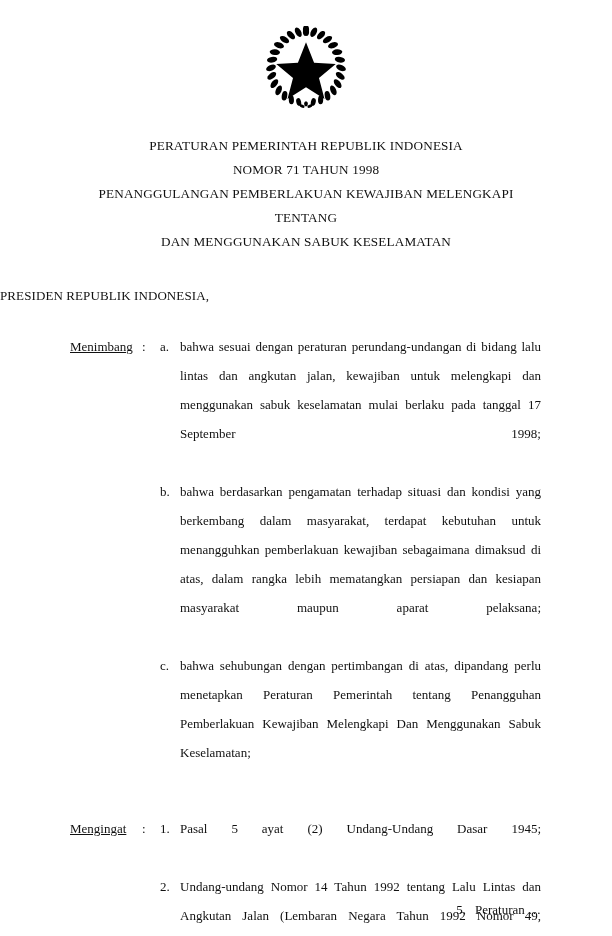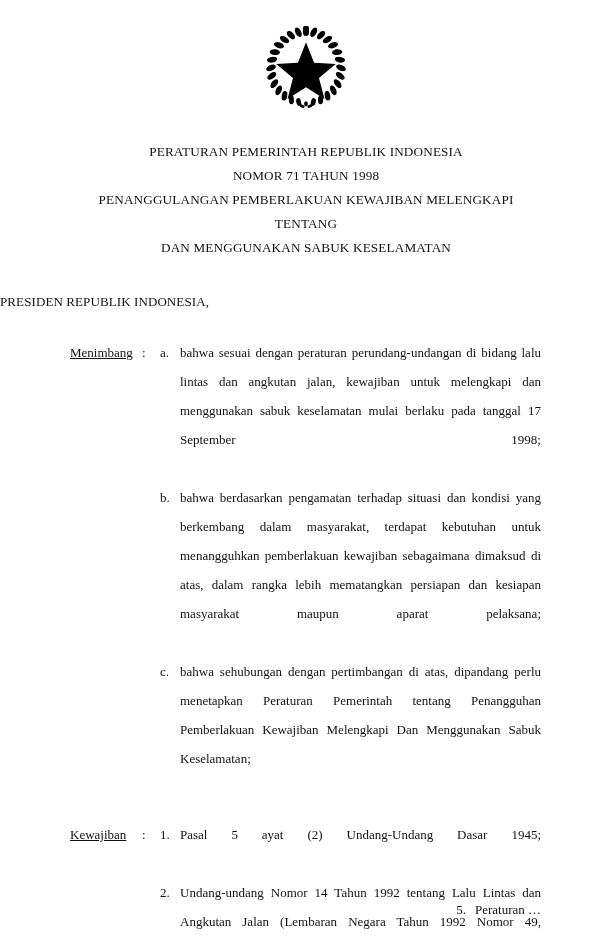--- a/index.html
+++ b/index.html
@@ -31,21 +31,21 @@
     margin-top: 3px;
     font-size: 9.5px;
     line-height: 12.5px;
     letter-spacing: 0.35px;
     color: #1a1a1a;
   }
   .emblem-caption div { white-space: nowrap; }
 
   
   .title-block {
-    margin-top: 28px;
+    margin-top: 22px;
     text-align: center;
   }
   .title-line {
     font-size: 13.2px;
     line-height: 24px;
     letter-spacing: 0.15px;
     white-space: nowrap;
     color: #111111;
   }
 
@@ -209,21 +209,21 @@
 
       <div class="item">
         <div class="item-marker">c.</div>
         <div class="item-text">bahwa sehubungan dengan pertimbangan di atas, dipandang perlu menetapkan Peraturan Pemerintah tentang Penangguhan Pemberlakuan Kewajiban Melengkapi Dan Menggunakan Sabuk Keselamatan;</div>
       </div>
 
     </div>
   </div>
 
   <div class="section">
-    <div class="section-label">Kewajiban</div>
+    <div class="section-label">Mengingat</div>
     <div class="section-colon">:</div>
     <div class="section-items">
 
       <div class="item">
         <div class="item-marker">1.</div>
         <div class="item-text">Pasal 5 ayat (2) Undang-Undang Dasar 1945;</div>
       </div>
 
       <div class="item">
         <div class="item-marker">2.</div>

